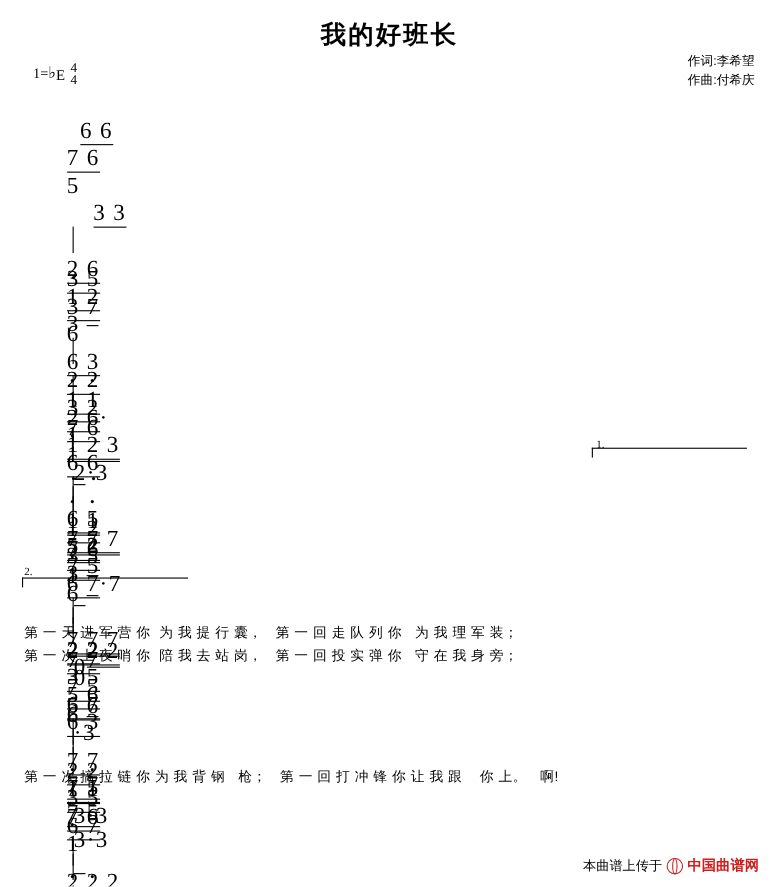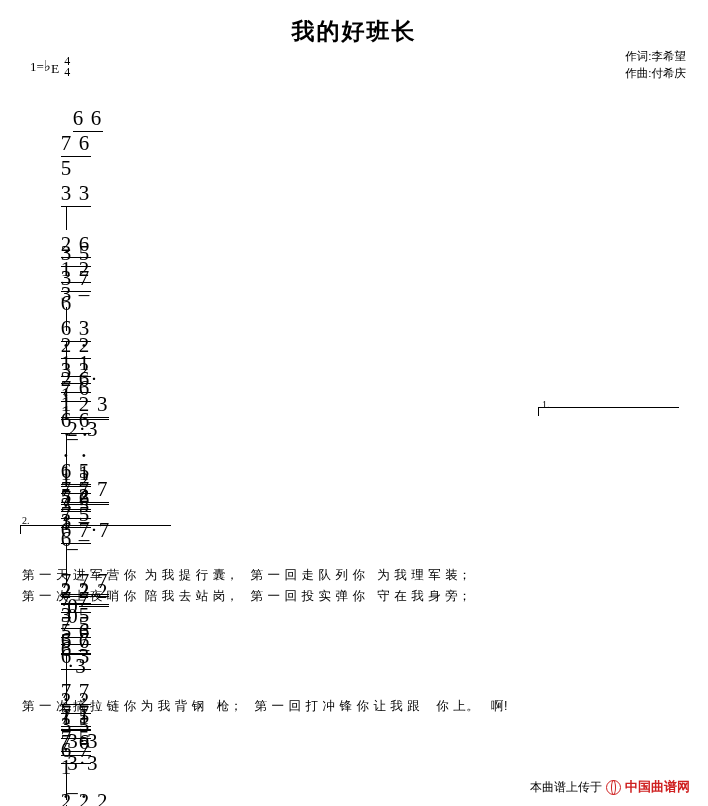--- a/index.html
+++ b/index.html
@@ -147,21 +147,21 @@
       <span class="num">4</span>
       <span class="den">4</span>
     </span>
   </div>
 
   <div class="system" style="margin-top:34px">
     <div class="musicrow">
       <span style="display:inline-block;width:12px"></span><span style="position:relative;display:inline-block;"><u style="text-decoration:none;border-bottom:1.3px solid #000;padding-bottom:1px;">6&nbsp;6</u></span>
       <span style="position:relative;display:inline-block;"><u style="text-decoration:none;border-bottom:1.3px solid #000;padding-bottom:1px;">7&nbsp;6</u></span>
       <span>5</span>
-      <span style="position:relative;display:inline-block;"><u style="text-decoration:none;border-bottom:1.3px solid #000;padding-bottom:1px;">3&nbsp;3</u></span>
+      <span style="position:relative;display:inline-block;margin-left:24px;"><u style="text-decoration:none;border-bottom:1.3px solid #000;padding-bottom:1px;">3&nbsp;3</u></span>
       <span class="bar"></span>
       <span style="position:relative;display:inline-block;"><u style="text-decoration:none;border-bottom:1.3px solid #000;padding-bottom:1px;">2&nbsp;6</u></span>
       <span style="position:relative;display:inline-block;"><u style="text-decoration:none;border-bottom:1.3px solid #000;padding-bottom:1px;"><span style="position:relative">1<span style="position:absolute;top:-12px;left:4px;font-size:12px">•</span></span>&nbsp;2</u></span>
       <span>3</span><span>&nbsp;–</span>
       <span class="bar"></span>
       <span style="position:relative;display:inline-block;"><u style="text-decoration:none;border-bottom:1.3px solid #000;padding-bottom:1px;">2&nbsp;2</u></span>
       <span style="position:relative;display:inline-block;"><u style="text-decoration:none;border-bottom:1.3px solid #000;padding-bottom:1px;">3&nbsp;2</u></span>
       <span>1</span>
       <span style="position:relative;display:inline-block;"><u style="text-decoration:none;border-bottom:1.3px solid #000;padding-bottom:1px;"><span style="position:relative">6<span style="position:absolute;bottom:-11px;left:4px;font-size:12px">•</span></span>&nbsp;<span style="position:relative">6<span style="position:absolute;bottom:-11px;left:4px;font-size:12px">•</span></span></u></span>
       <span class="bar"></span>

